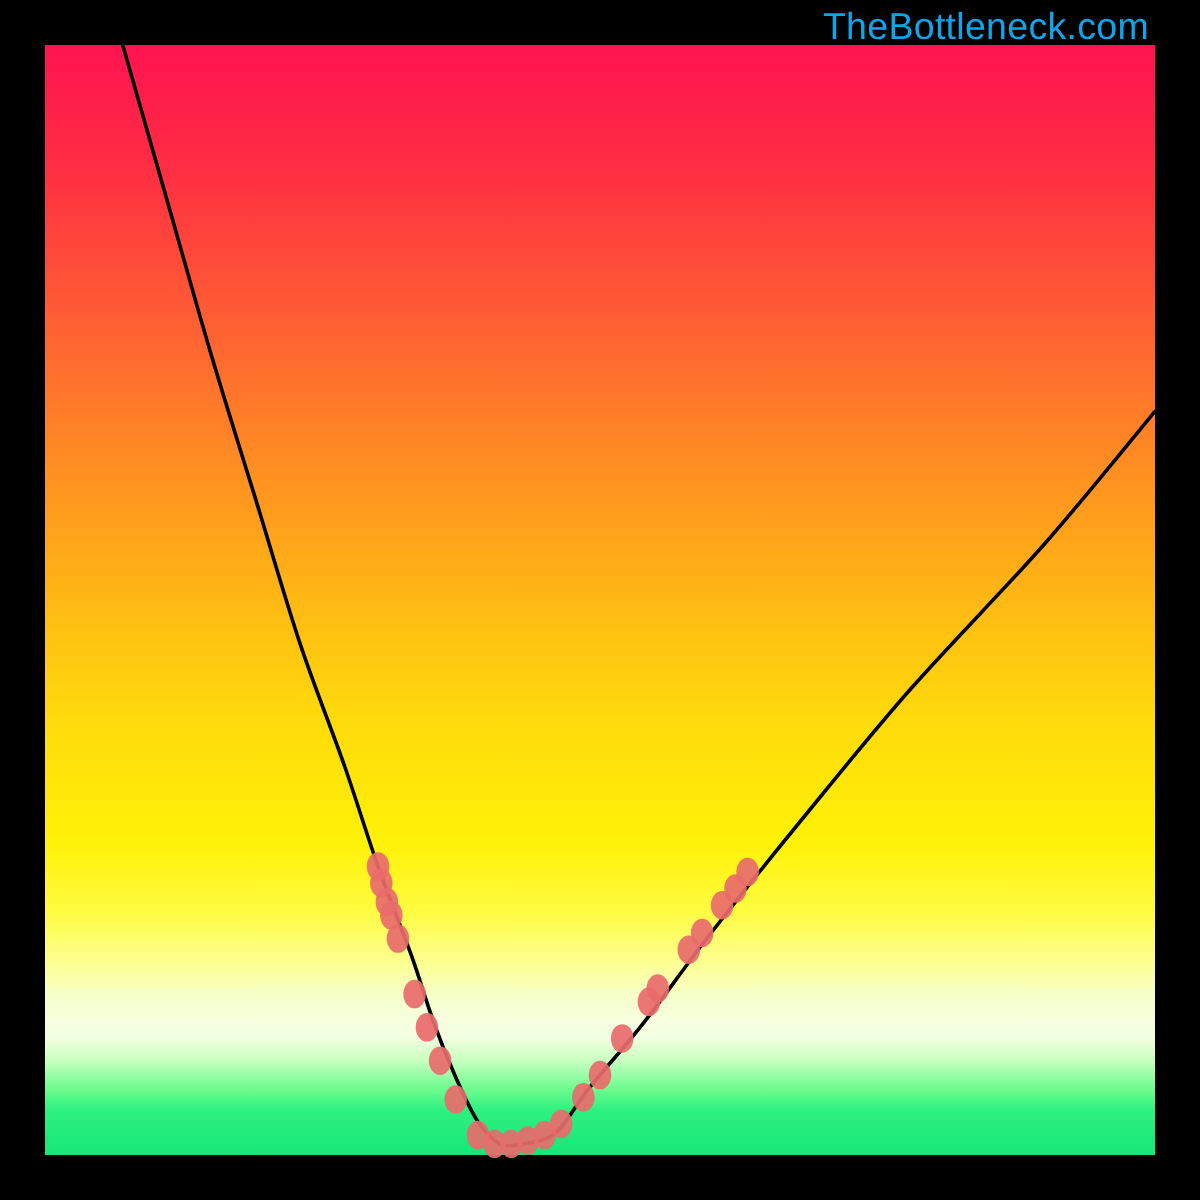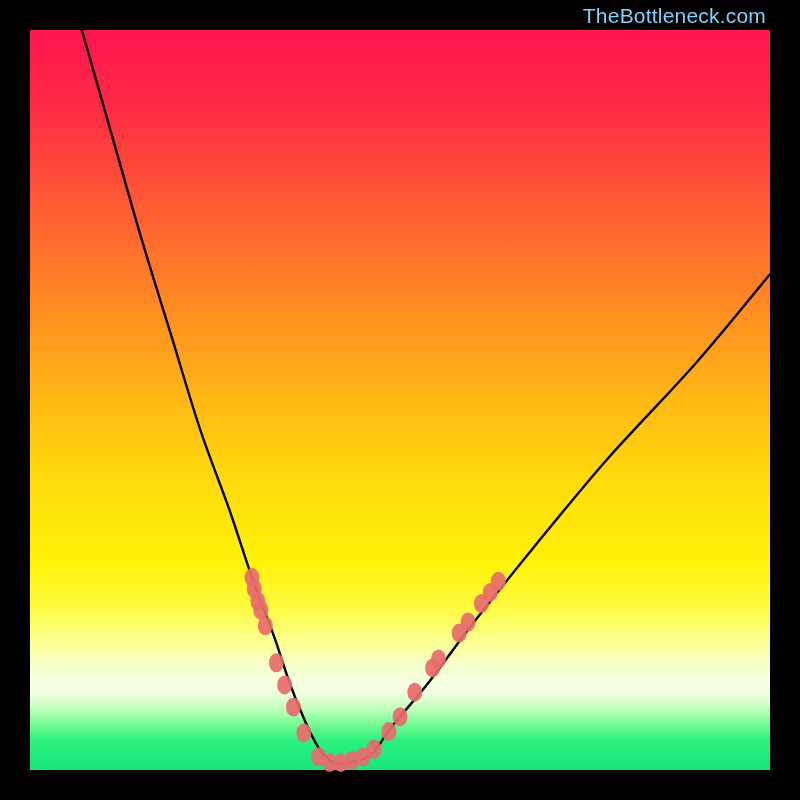--- a/index.html
+++ b/index.html
@@ -41,23 +41,23 @@
       #c7ffc0 91.5%,
       #6ffb8f 94%,
       #2cf17f 96%,
       #18e57a 100%
     );
   }
   .watermark {
     position: absolute;
     right: 34px;
     top: 4px;
-    color: #7dd3fc;
+    color: #0ea5e9;
     font-family: Arial, Helvetica, sans-serif;
-    font-size: 21px;
+    font-size: 25px;
     letter-spacing: 0.2px;
   }
   svg.curve {
     position: absolute;
     left: 30px;
     top: 30px;
     width: 740px;
     height: 740px;
     overflow: visible;
   }

